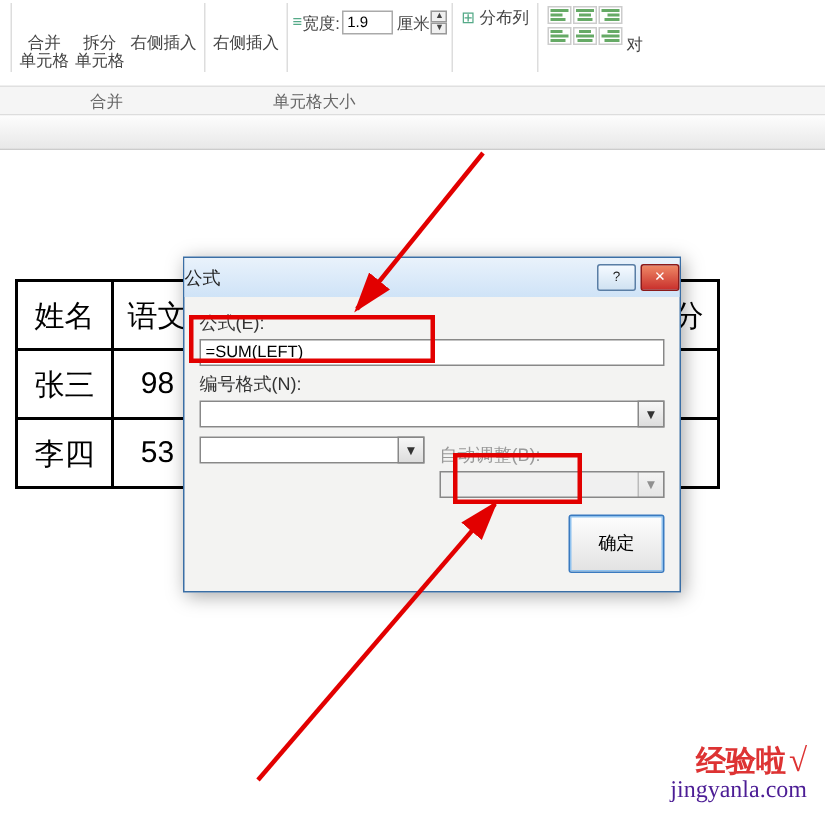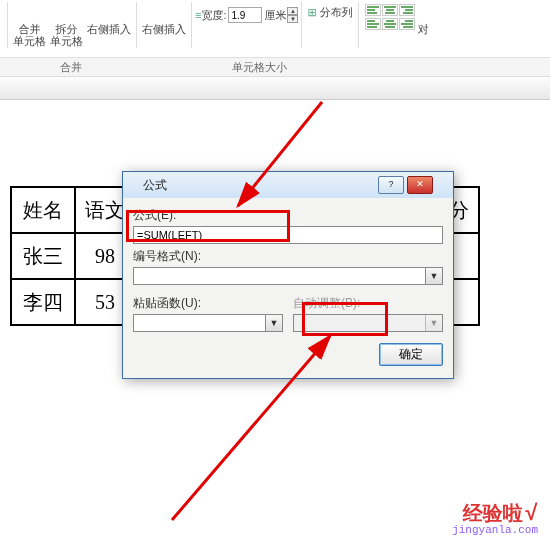--- a/index.html
+++ b/index.html
@@ -10,57 +10,57 @@
   .group-sep{width:1px;background:#ddd;height:46px;margin:0 3px}
   .width-block{display:flex;align-items:center;font-size:11px}
   .width-block input{width:28px;height:14px;font-size:10px;border:1px solid #aaa;padding:0 2px;margin:3px 2px}
   .stepper{display:flex;flex-direction:column;margin-left:1px}
   .stepper span{font-size:6px;line-height:6px;border:1px solid #999;width:9px;text-align:center;background:#f0f0f0;cursor:pointer}
   .al-block{display:flex;gap:1px}
   .al-line{width:12px;height:2px;background:#6a6}
   .al-stack{display:flex;flex-direction:column;gap:1px;border:1px solid #ccc;padding:1px;cursor:pointer}
   .glabels{display:flex;font-size:11px;color:#666;border-bottom:1px solid #ddd;background:#f5f5f5;height:18px;align-items:center;padding-left:60px}
   .glabels span{margin-right:100px}
-  .glabels .c2{margin-left:50px}
+  .glabels .c2{}
   .bar{height:22px;background:linear-gradient(#fdfdfd,#e8e8e8);border-bottom:1px solid #ccc}
 
   
   .sheet{position:absolute;left:10px;top:186px;border-collapse:collapse}
-  .sheet td{border:2px solid #000;width:56px;height:42px;text-align:center;font-size:20px;font-family:Liberation Serif, serif;background:#fff}
+  .sheet td{border:2px solid #000;width:56px;height:42px;text-align:center;font-size:20px;font-family:Liberation Sans, sans-serif;background:#fff}
   .sheet td.wider{width:60px}
 
   
   .dialog{position:absolute;left:122px;top:171px;width:330px;background:#f3f3f2;border:1px solid #3a6ea5;box-shadow:2px 2px 12px rgba(0,0,0,.35)}
-  .titlebar{height:26px;background:linear-gradient(#e9f2fb,#cfe3f7);display:flex;align-items:center;justify-content:space-between;padding:0 20px;font-size:12px;color:#222}
+  .titlebar{height:26px;background:linear-gradient(#e9f2fb,#cfe3f7);display:flex;align-items:center;justify-content:space-between;padding:0 0;font-size:12px;color:#222}
   .titlebar .ticons{display:flex;gap:3px}
   .tbtn{width:24px;height:16px;border:1px solid #5a7ea5;background:linear-gradient(#f5faff,#d0e2f2);border-radius:2px;font-size:9px;text-align:center;line-height:14px;cursor:pointer}
   .tbtn.close{background:linear-gradient(#e86,#c9302c);color:#fff;border-color:#8b1a1a}
   .dbody{padding:5px 10px;font-size:12px;color:#333}
   .dbody label{display:block;margin-top:4px;margin-bottom:2px}
   .fld{width:100%;height:18px;border:1px solid #888;background:#fff;font-size:11px;padding:0 3px;box-sizing:border-box}
   .combo{position:relative}
   .combo .arr{position:absolute;right:0;top:0;width:18px;height:18px;border:1px solid #888;background:linear-gradient(#f7f7f7,#ddd);box-sizing:border-box;text-align:center;font-size:9px;line-height:16px;cursor:pointer}
   .row2{display:flex;gap:10px;margin-top:6px}
   .row2>div{flex:1}
   .dbtns{display:flex;justify-content:flex-end;gap:8px;padding:6px 10px 12px}
-  .dbtn{width:64px;height:23px;border:1px solid #888;background:linear-gradient(#fefefe,#e2e2e2);font-size:12px;border-radius:2px;cursor:pointer}
+  .dbtn{width:64px;height:39px;border:1px solid #888;background:linear-gradient(#fefefe,#e2e2e2);font-size:12px;border-radius:2px;cursor:pointer}
 
   
   .hl{position:absolute;border:3px solid #e20000;pointer-events:none}
   .hl1{left:126px;top:210px;width:158px;height:26px}
   .hl2{left:302px;top:302px;width:80px;height:28px}
 
   
   svg.arrows{position:absolute;left:0;top:0;pointer-events:none}
 
   
-  .wm{position:absolute;right:12px;bottom:14px;text-align:right;font-family:Liberation Mono, monospace}
+  .wm{position:absolute;right:12px;bottom:14px;text-align:right;font-family:Liberation Serif, serif}
   .wm .l1{color:#d33;font-size:20px;font-weight:bold}
   .wm .chk{color:#d33;font-size:22px;margin-left:2px}
-  .wm .l2{color:#8b5cf6;font-size:11px;margin-top:-3px}
+  .wm .l2{color:#4c1d95;font-size:16px;margin-top:-3px}
 </style>
 </head>
 <body>
 
 <div class="ribbon">
   <div class="group-sep"></div>
   <div class="rblock">
     <div class="icon-placeholder"></div>
     <span>合并</span>
     <span>单元格</span>
@@ -178,21 +178,20 @@
   <div class="dbody">
     <label>公式(E):</label>
     <input class="fld" value="=SUM(LEFT)" style="">
     <label>编号格式(N):</label>
     <div class="combo">
       <input class="fld" value="" style="">
       <div class="arr">▼</div>
     </div>
     <div class="row2">
       <div>
-        <label>粘贴函数(U):</label>
         <div class="combo">
           <input class="fld" value="" style="">
           <div class="arr">▼</div>
         </div>
       </div>
       <div>
         <label style="color:#999">自动调整(B):</label>
         <div class="combo">
           <input class="fld" disabled="" style="background: rgb(240, 240, 240);" value="">
           <div class="arr" style="opacity:.5">▼</div>

